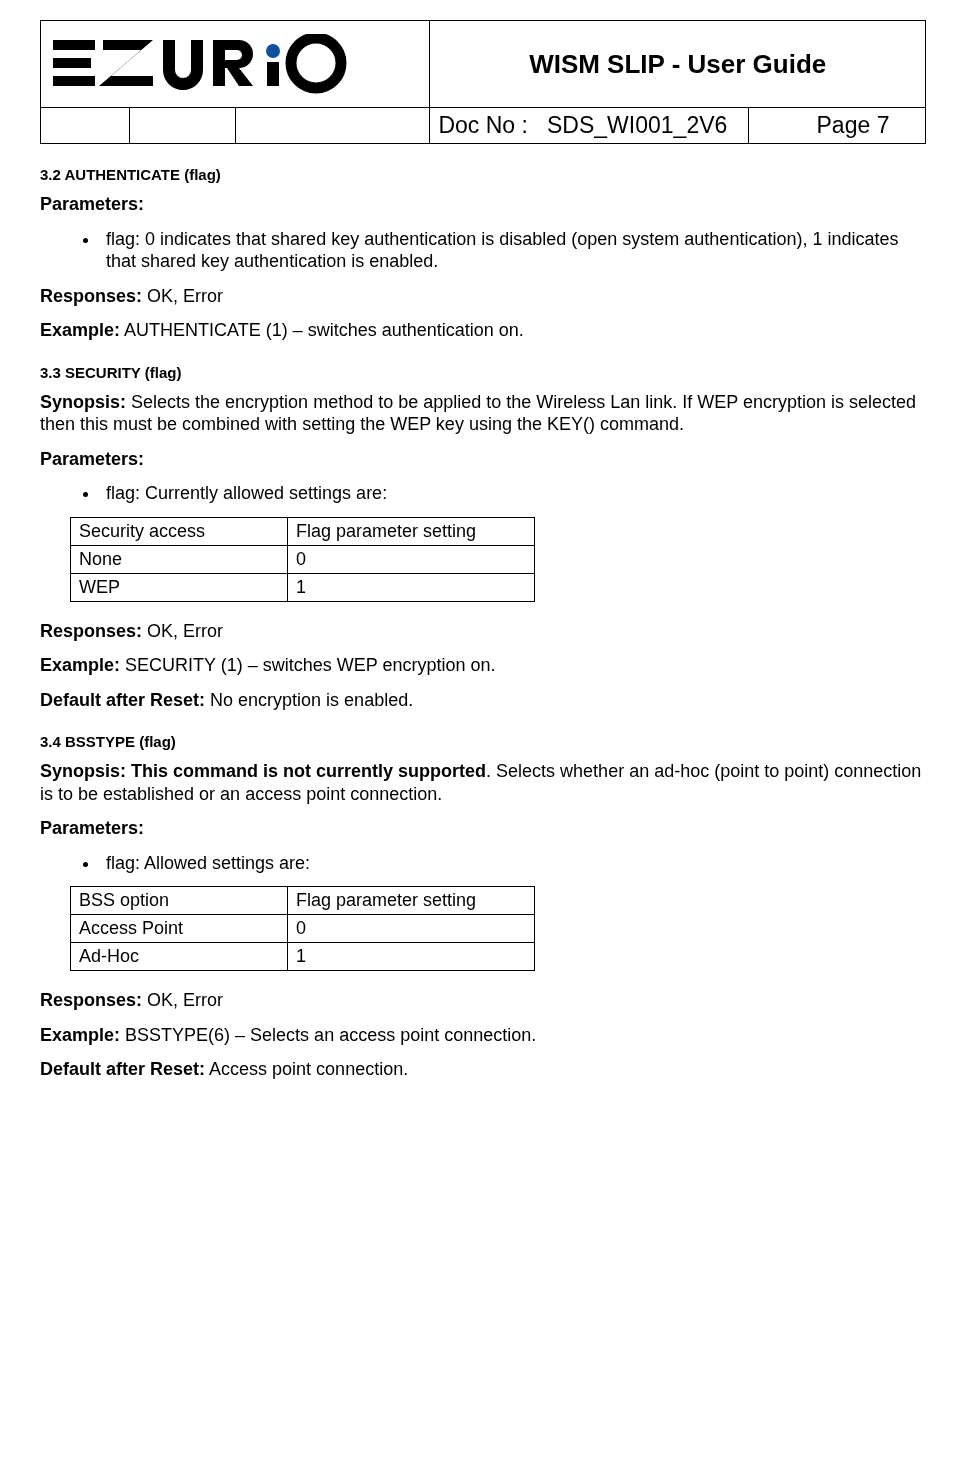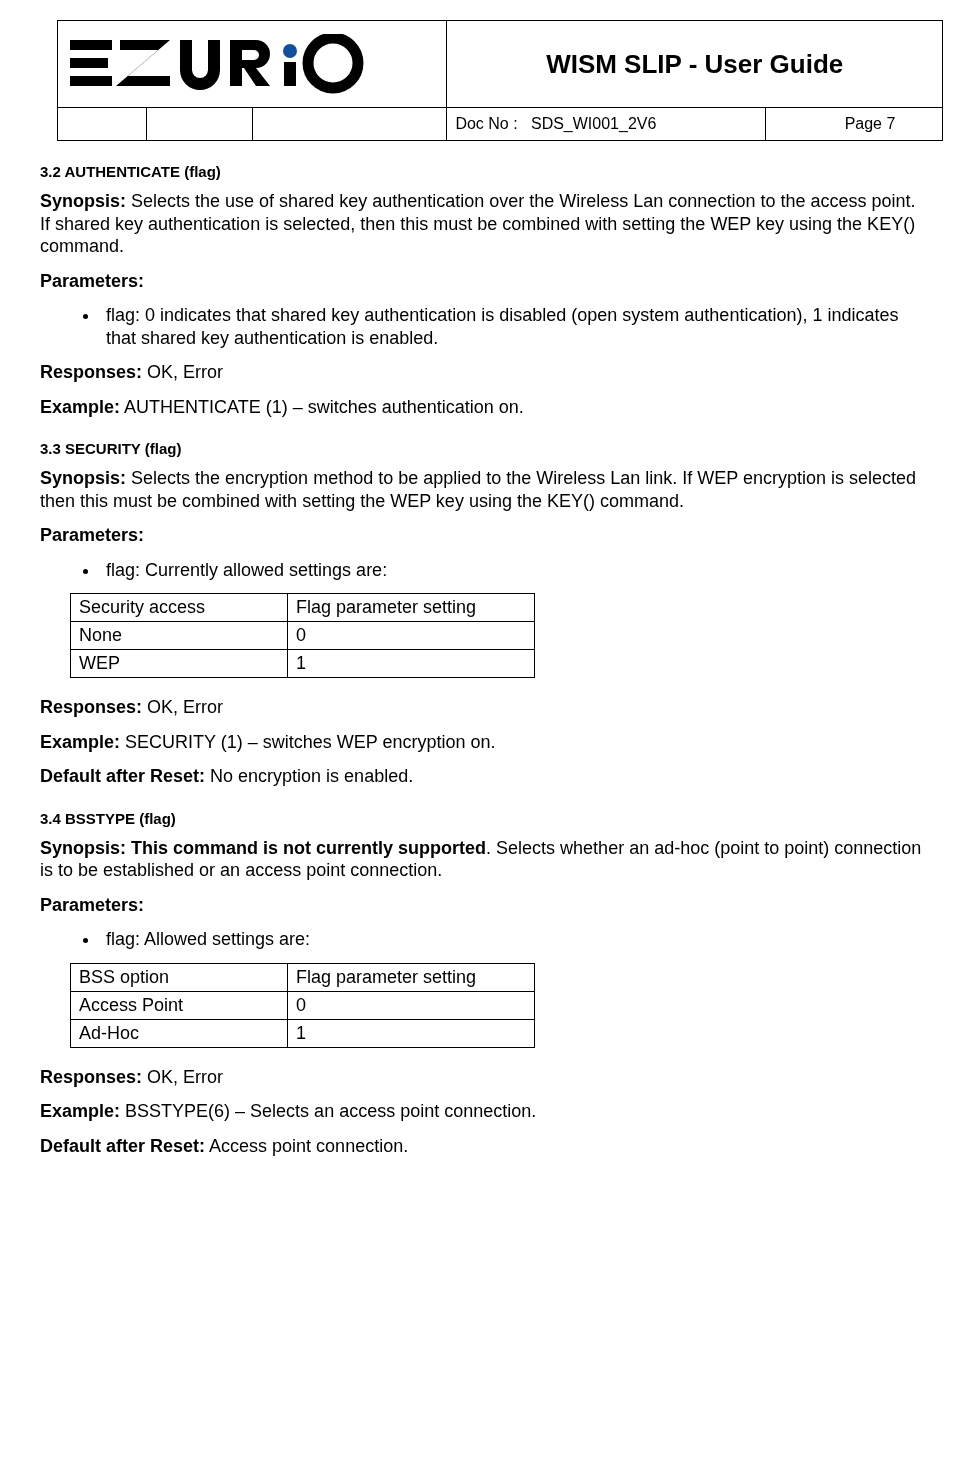--- a/index.html
+++ b/index.html
@@ -11,40 +11,39 @@
       color: #000;
       width: 966px;
     }
     .page {
       padding: 20px 40px 40px 40px;
     }
     .header-table {
       width: 100%;
       border-collapse: collapse;
       margin-bottom: 18px;
-      margin-left: 17px;
     }
     .header-table td {
       border: 1px solid #000;
       vertical-align: middle;
       padding: 4px 8px;
     }
     .header-row1 td { height: 74px; }
     .logo-cell {
       width: 44%;
       padding: 6px 10px !important;
     }
     .logo-svg { display: block; }
     .title-cell {
       text-align: center;
       font-size: 26px;
       font-weight: bold;
     }
     .header-row2 td {
-      font-size: 16px;
+      font-size: 23px;
       height: 24px;
     }
     .header-row2 .c1 { width: 10%; }
     .header-row2 .c2 { width: 12%; }
     .header-row2 .c3 { width: 22%; }
     .header-row2 .c4 { width: 36%; text-align: left; }
     .header-row2 .c5 { width: 20%; text-align: center; padding-left: 40px; }
     h2 {
       font-size: 15px;
       font-weight: bold;
@@ -107,21 +106,20 @@
       <td class="c1">&nbsp;</td>
       <td class="c2">&nbsp;</td>
       <td class="c3">&nbsp;</td>
       <td class="c4"><span>Doc No :</span>&nbsp;&nbsp;&nbsp;<span>SDS_WI001_2V6</span></td>
       <td class="c5">Page 7</td>
     </tr>
   </tbody>
     </table>
 
   <h2>3.2  AUTHENTICATE (flag)</h2>
-  <p><span class="label">Synopsis:</span><span> Selects the use of shared key authentication over the Wireless Lan connection to the access point. If shared key authentication is selected, then this must be combined with setting the WEP key using the KEY() command.</span></p>
   <p class="label">Parameters:</p>
   <ul>
     <li>flag: 0 indicates that shared key authentication is disabled (open system authentication), 1 indicates that shared key authentication is enabled.</li>
   </ul>
   <p><span class="label">Responses:</span><span> OK, Error</span></p>
   <p><span class="label">Example:</span><span> AUTHENTICATE (1) – switches authentication on.</span></p>
 
   <h2>3.3  SECURITY (flag)</h2>
   <p><span class="label">Synopsis:</span><span> Selects the encryption method to be applied to the Wireless Lan link. If WEP encryption is selected then this must be combined with setting the WEP key using the KEY() command.</span></p>
   <p class="label">Parameters:</p>

